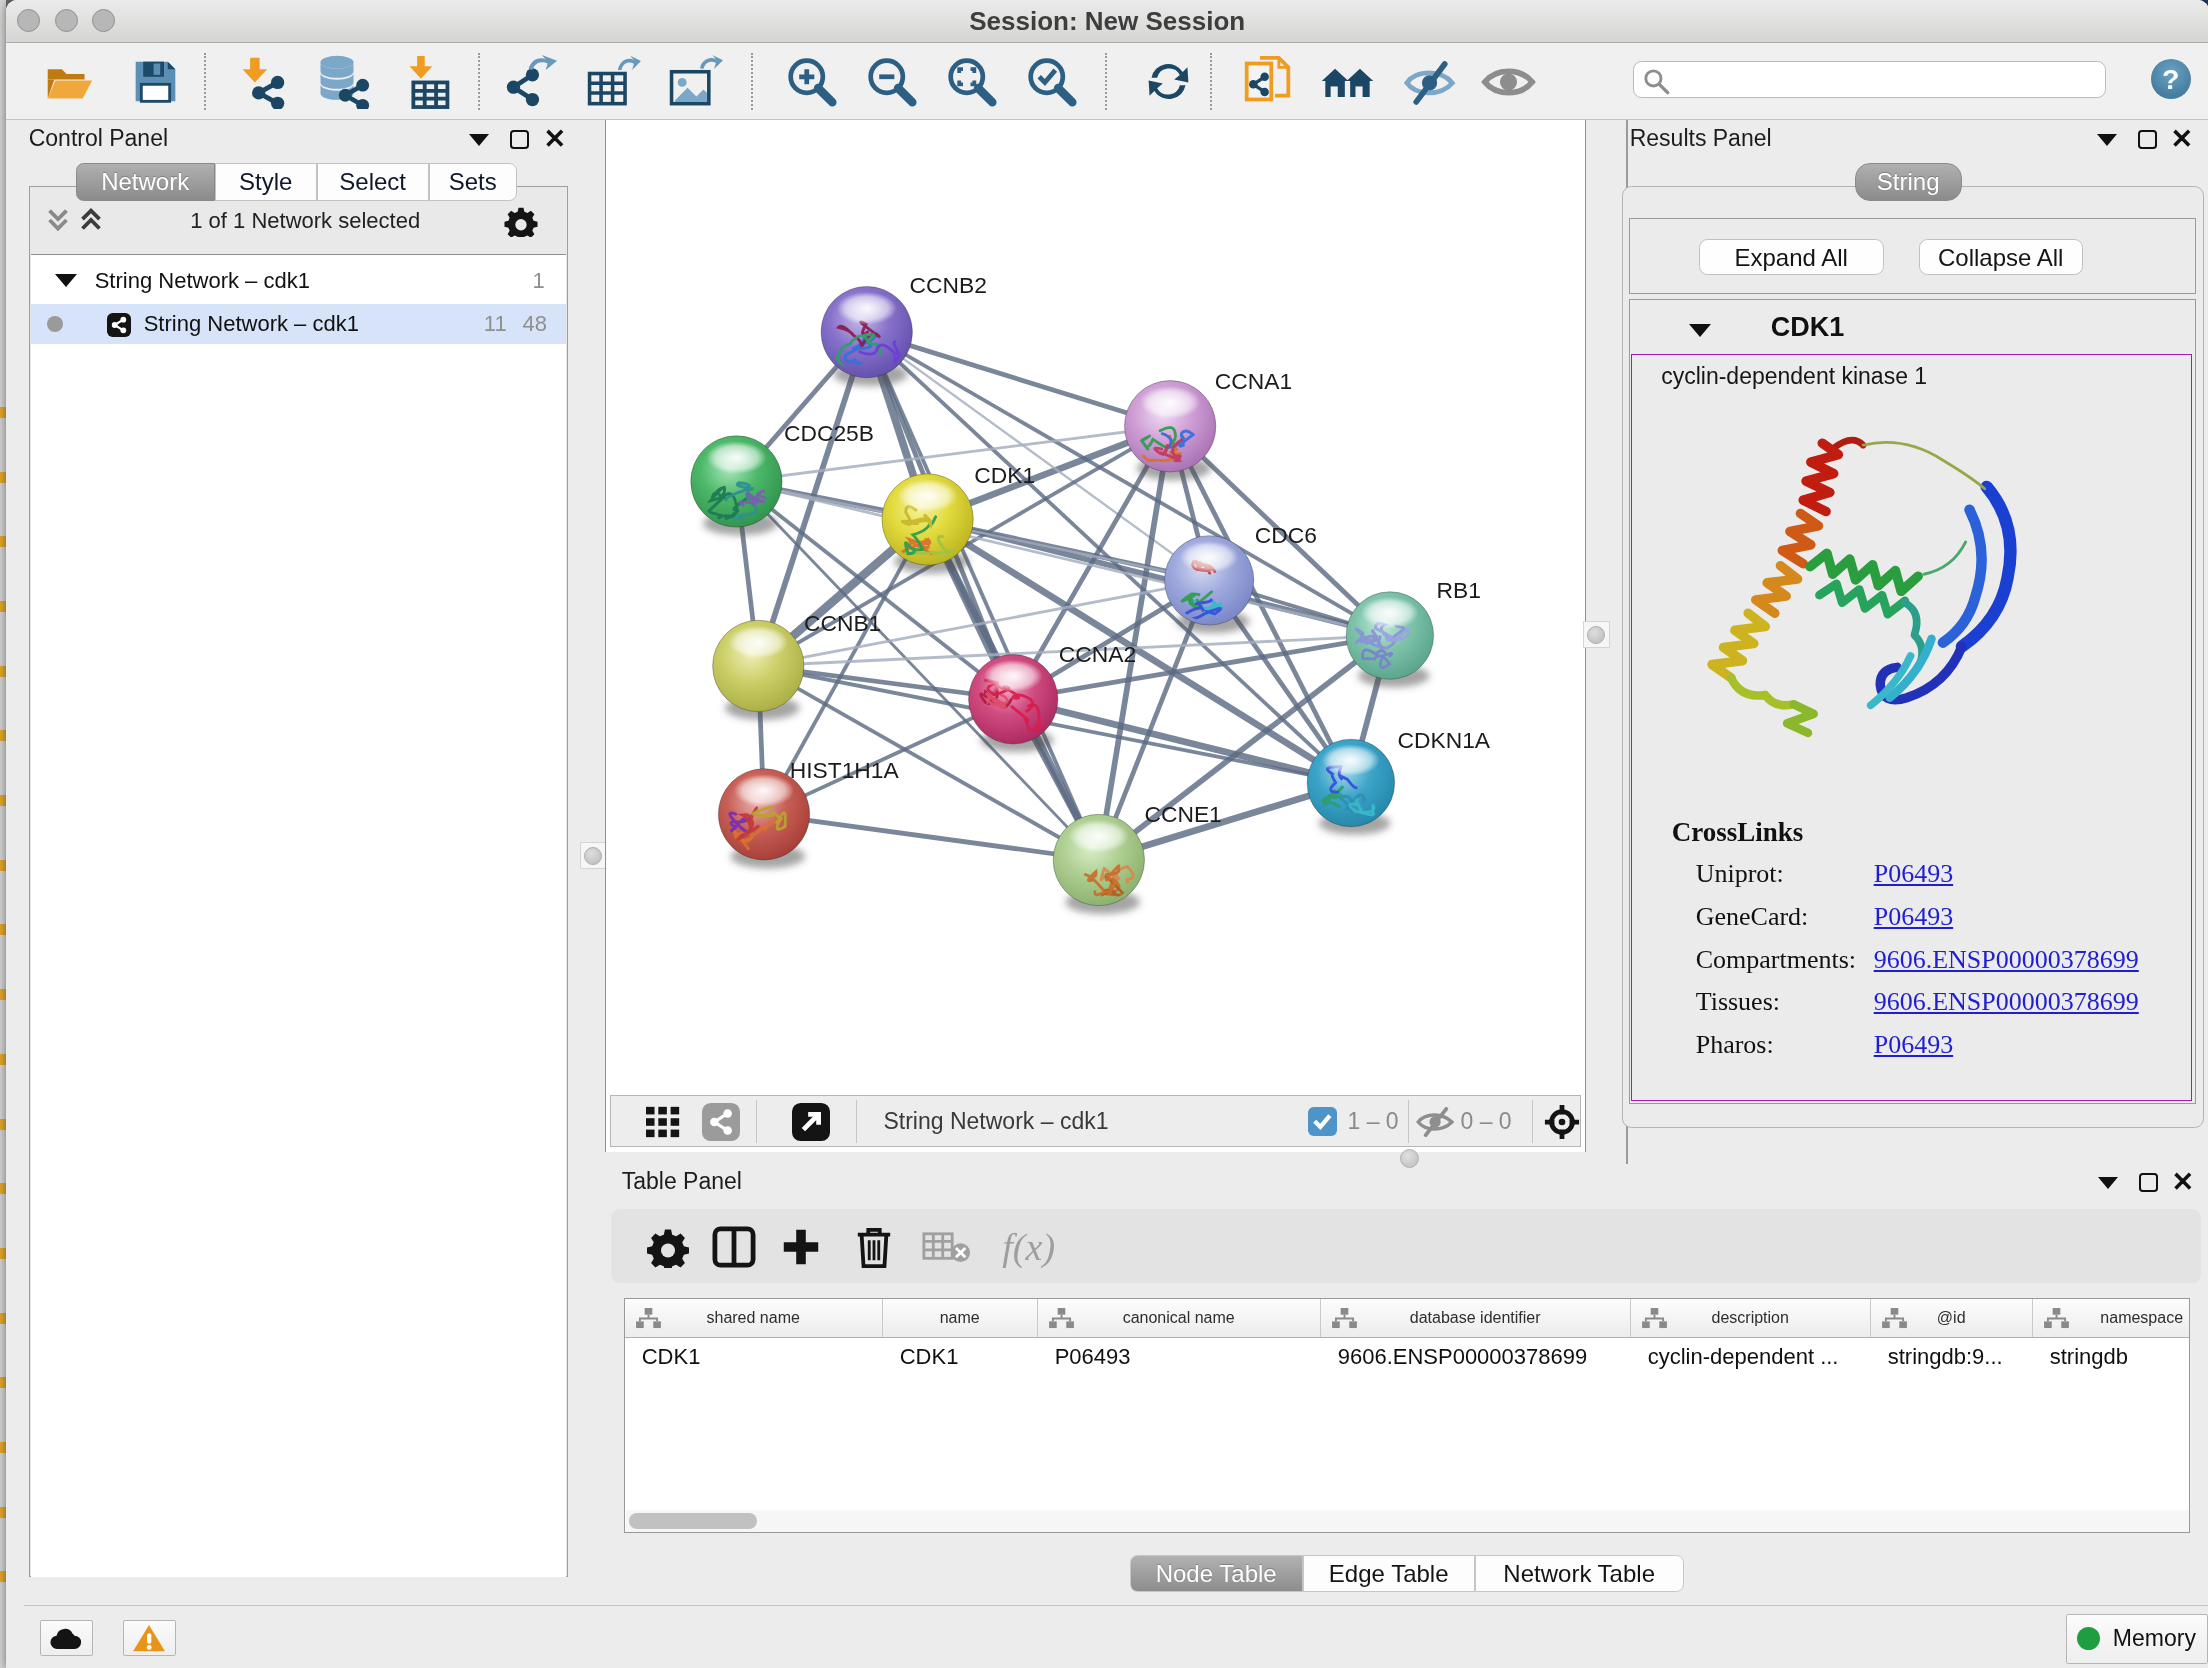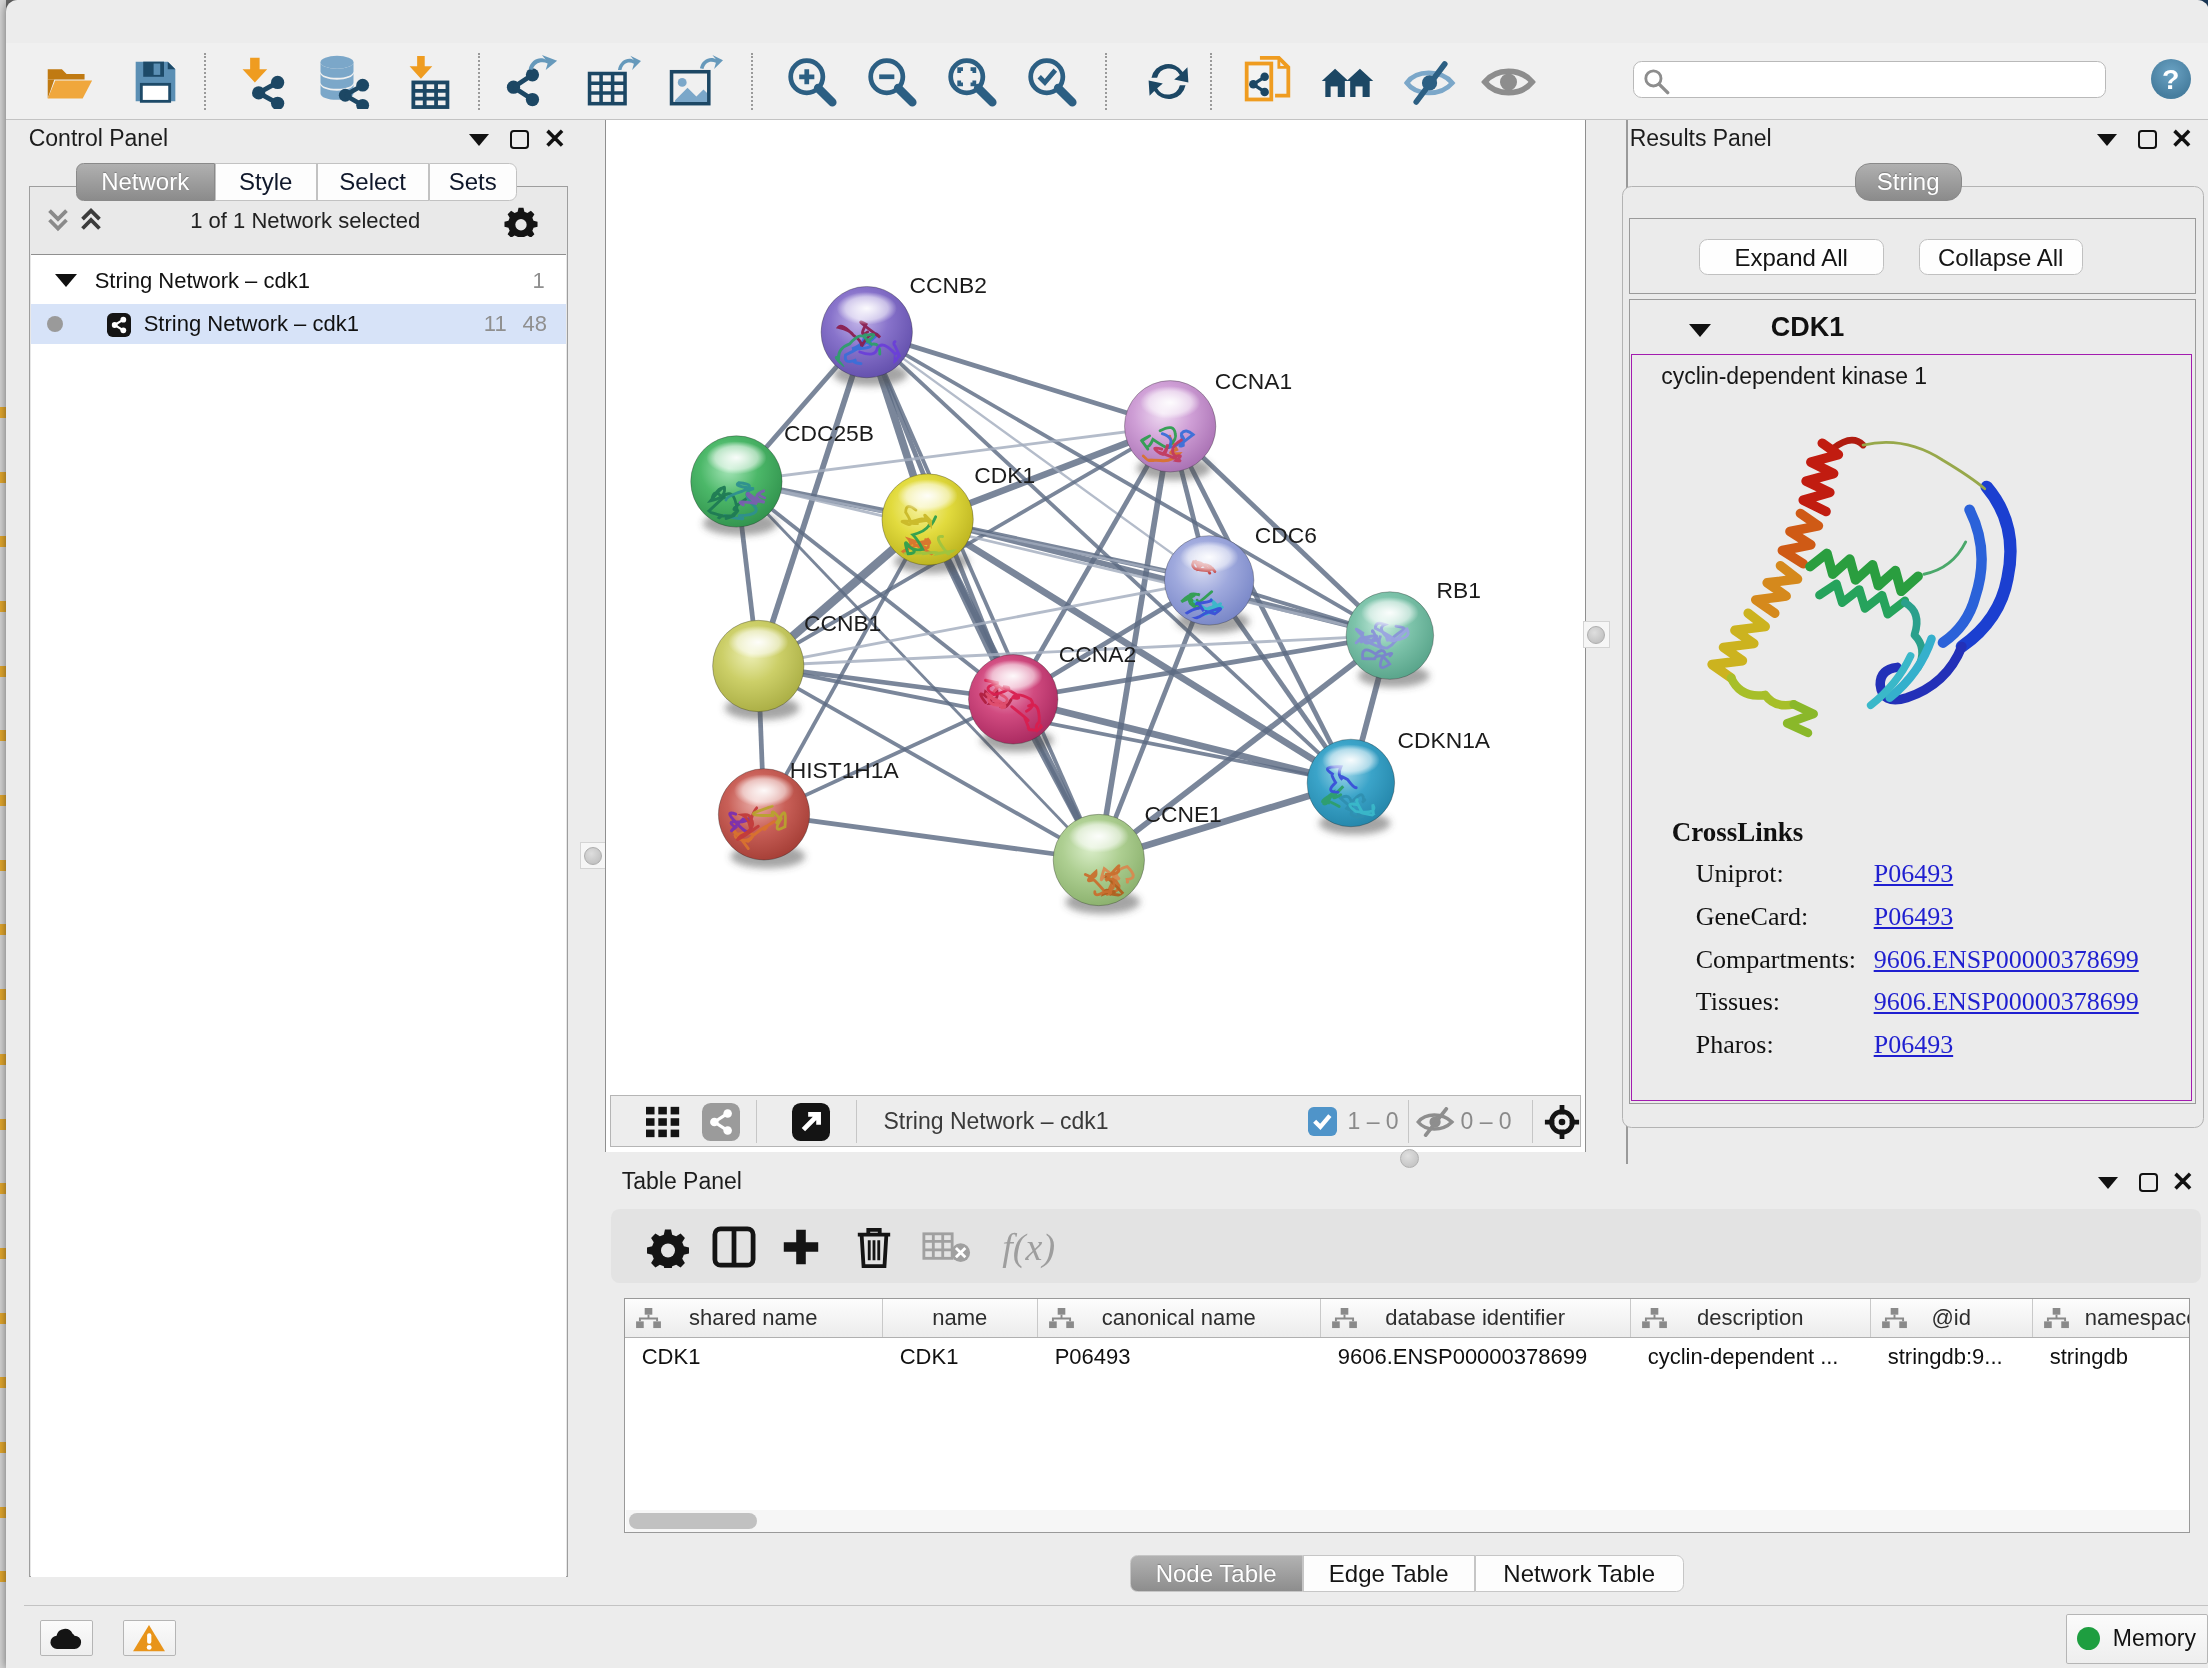--- a/index.html
+++ b/index.html
@@ -53,21 +53,21 @@
   .rp-box2{position:absolute;left:1623px;top:299px;width:567px;height:805px;border:1px solid #9a9a9a;background:#ebebeb;box-sizing:border-box;}
   .rp-content{position:absolute;left:1625px;top:354px;width:561px;height:747px;border:1px solid #a21caf;background:#ebebeb;box-sizing:border-box;}
   .xl-label{position:absolute;font-family:"Liberation Serif",serif;font-size:26px;color:#111;}
   .xl-link{position:absolute;font-family:"Liberation Serif",serif;font-size:26px;color:#1f1fd0;text-decoration:underline;}
   
   .tp-toolbg{position:absolute;left:605px;top:1209px;width:1590px;height:74px;background:#e3e3e3;border-radius:8.6px;}
   .tp-btn{position:absolute;top:1220px;width:53px;height:53px;display:flex;align-items:center;justify-content:center;}
   .table{position:absolute;left:618px;top:1298px;width:1566px;height:235px;background:#ffffff;border:1px solid #999;box-sizing:border-box;overflow:hidden;}
   .thead{position:absolute;left:0;top:0;width:1566px;height:39px;background:linear-gradient(#fdfdfd,#ececec);border-bottom:1px solid #b0b0b0;box-sizing:border-box;}
   .th{position:absolute;top:0;height:38px;box-sizing:border-box;border-right:1px solid #c9c9c9;}
-  .th span.lbl{position:absolute;top:0;left:0;width:100%;height:22px;line-height:38px;text-align:center;font-size:22px;color:#2e2e2e;}
+  .th span.lbl{position:absolute;top:0;left:0;width:100%;height:22px;line-height:38px;text-align:center;font-size:16px;color:#2e2e2e;}
   .th svg{position:absolute;left:11.4px;top:8.6px;}
   .td{position:absolute;top:39px;height:37px;line-height:37px;font-size:22px;color:#101010;white-space:nowrap;}
   .hscroll{position:absolute;left:1px;top:211px;width:1564px;height:22px;background:#f6f6f6;}
   .hscroll b{position:absolute;left:3.8px;top:2.9px;width:128px;height:16px;border-radius:8.6px;background:#c1c1c1;}
   .bottab{position:absolute;top:1555px;height:37px;box-sizing:border-box;text-align:center;font-size:24px;line-height:35px;color:#141414;background:#fdfdfd;border:1px solid #c6c6c6;}
   .bottab.sel{background:linear-gradient(#b2b2b2,#8d8d8d);color:#fff;text-shadow:0 -1px 1px rgba(0,0,0,.25);}
   
   .statusbar{position:absolute;left:0;top:1605px;width:100%;height:63px;background:#ececec;border-top:1px solid #c3c3c3;margin-left:18px;}
   .sb-btn{position:absolute;top:14.3px;height:36px;background:linear-gradient(#fbfbfb,#eeeeee);border:1px solid #b5b5b5;border-radius:1.9px;box-sizing:border-box;display:flex;align-items:center;justify-content:center;}
   .mem-dot{width:23px;height:23px;border-radius:50%;background:#1e9e40;display:inline-block;margin-right:12.4px;vertical-align:-2.9px;}
@@ -94,20 +94,26 @@
     <i style="top: 1313px;"></i>
     <i style="top: 1377px;"></i>
     <i style="top: 1442px;"></i>
     <i style="top: 1507px;"></i>
     <i style="top: 1571px;"></i>
   </div>
 <div style="position:absolute;right:-25px;top:-32px;width:76px;height:76px;border-radius:50%;background:#1d3f63;"></div>
 
 <div class="window">
 
+  <div class="titlebar">
+    <span class="tlight" style="left:11.4px"></span>
+    <span class="tlight" style="left:49px"></span>
+    <span class="tlight" style="left:86px"></span>
+    <div class="wtitle">Session: New Session</div>
+  </div>
 
   <div class="toolbar">
     <div class="tbtn" style="left:35px">
       <svg width="51" height="51" viewBox="0 0 54 54">
         <path d="M5 14 L20 14 L25 19 L44 19 L44 25 L5 25 Z" fill="#c07a12"></path>
         <path d="M5 14 L5 45 L12 25 L5 25 Z" fill="#c07a12"></path>
         <path d="M5 45 L13 26 L52 26 L42 45 Z" fill="#f0a73c"></path>
       </svg>
     </div>
     <div class="tbtn" style="left:122px">

